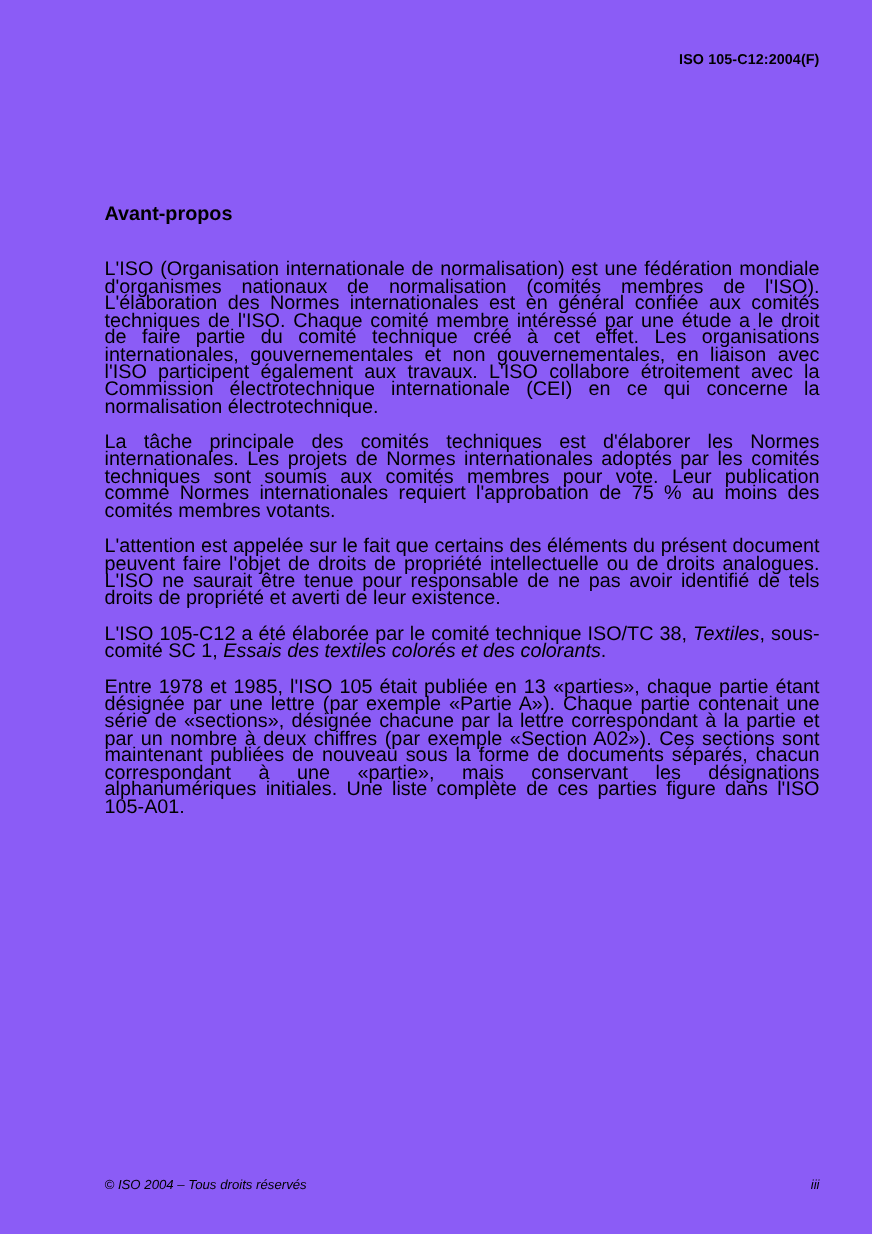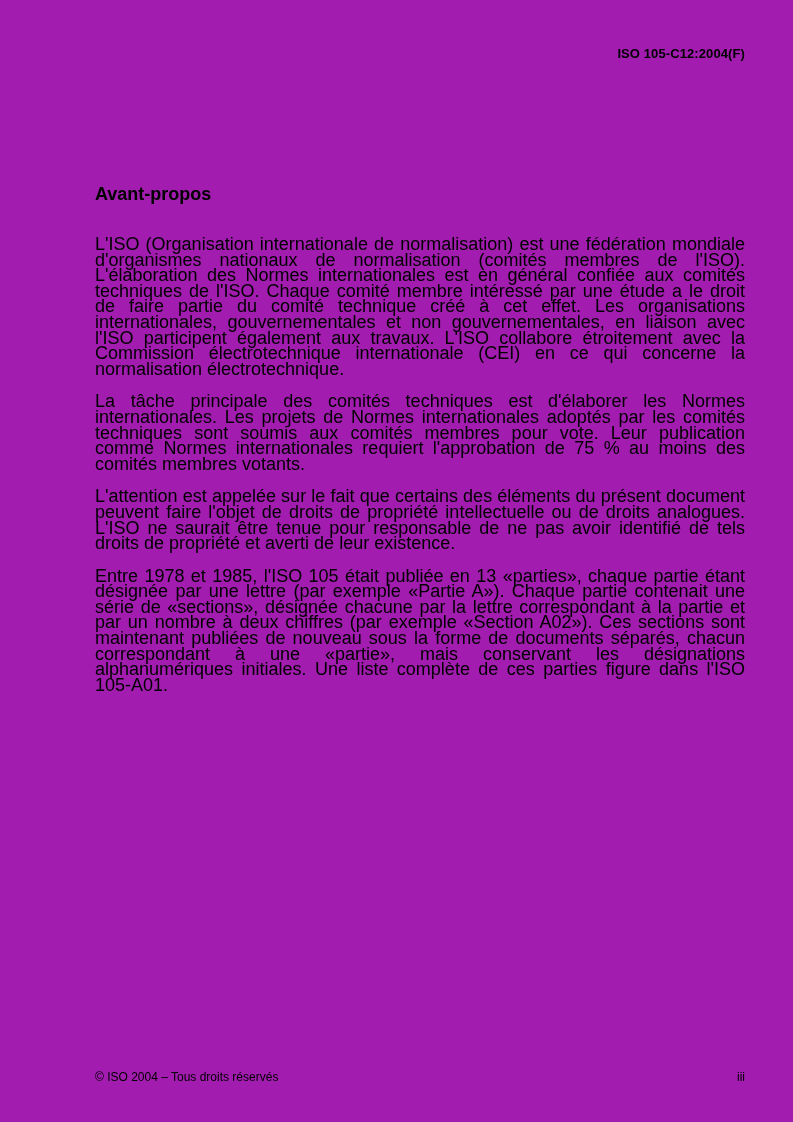--- a/index.html
+++ b/index.html
@@ -5,21 +5,21 @@
   html, body {
     margin: 0;
     padding: 0;
     background: #e8e8e8;
   }
   .page {
     position: relative;
     width: 793px;
     height: 1122px;
     margin: 0 auto;
-    background: #a21caf;
+    background: #8b5cf6;
     font-family: "Liberation Sans", sans-serif;
     color: #000000;
     overflow: hidden;
   }
   .header {
     position: absolute;
     top: 46px;
     left: 95px;
     right: 48px;
     text-align: right;
@@ -49,20 +49,21 @@
   }
   .footer {
     position: absolute;
     top: 1070px;
     left: 95px;
     right: 48px;
     display: flex;
     justify-content: space-between;
     align-items: baseline;
     font-size: 12px;
+    font-style: italic;
   }
 </style>
 </head>
 <body>
 
 <div class="page">
 
   <div class="header">
     <span>ISO 105-C12:2004(F)</span>
   </div>
@@ -70,20 +71,21 @@
   <div class="body-area">
     <h1 class="title">Avant-propos</h1>
 
     <p class="para">L'ISO (Organisation internationale de normalisation) est une fédération mondiale d'organismes nationaux de normalisation (comités membres de l'ISO). L'élaboration des Normes internationales est en général confiée aux comités techniques de l'ISO. Chaque comité membre intéressé par une étude a le droit de faire partie du comité technique créé à cet effet. Les organisations internationales, gouvernementales et non gouvernementales, en liaison avec l'ISO participent également aux travaux. L'ISO collabore étroitement avec la Commission électrotechnique internationale (CEI) en ce qui concerne la normalisation électrotechnique.</p>
 
 
     <p class="para">La tâche principale des comités techniques est d'élaborer les Normes internationales. Les projets de Normes internationales adoptés par les comités techniques sont soumis aux comités membres pour vote. Leur publication comme Normes internationales requiert l'approbation de 75 % au moins des comités membres votants.</p>
 
     <p class="para">L'attention est appelée sur le fait que certains des éléments du présent document peuvent faire l'objet de droits de propriété intellectuelle ou de droits analogues. L'ISO ne saurait être tenue pour responsable de ne pas avoir identifié de tels droits de propriété et averti de leur existence.</p>
 
+    <p class="para"><span>L'ISO 105-C12 a été élaborée par le comité technique ISO/TC 38, </span><i>Textiles</i><span>, sous-comité SC 1, </span><i>Essais des textiles colorés et des colorants</i><span>.</span></p>
 
     <p class="para">Entre 1978 et 1985, l'ISO 105 était publiée en 13 «parties», chaque partie étant désignée par une lettre (par exemple «Partie A»). Chaque partie contenait une série de «sections», désignée chacune par la lettre correspondant à la partie et par un nombre à deux chiffres (par exemple «Section A02»). Ces sections sont maintenant publiées de nouveau sous la forme de documents séparés, chacun correspondant à une «partie», mais conservant les désignations alphanumériques initiales. Une liste complète de ces parties figure dans l'ISO 105-A01.</p>
   </div>
 
   <div class="footer">
     <span>© ISO 2004 – Tous droits réservés</span>
     <span>iii</span>
   </div>
 
 </div>

